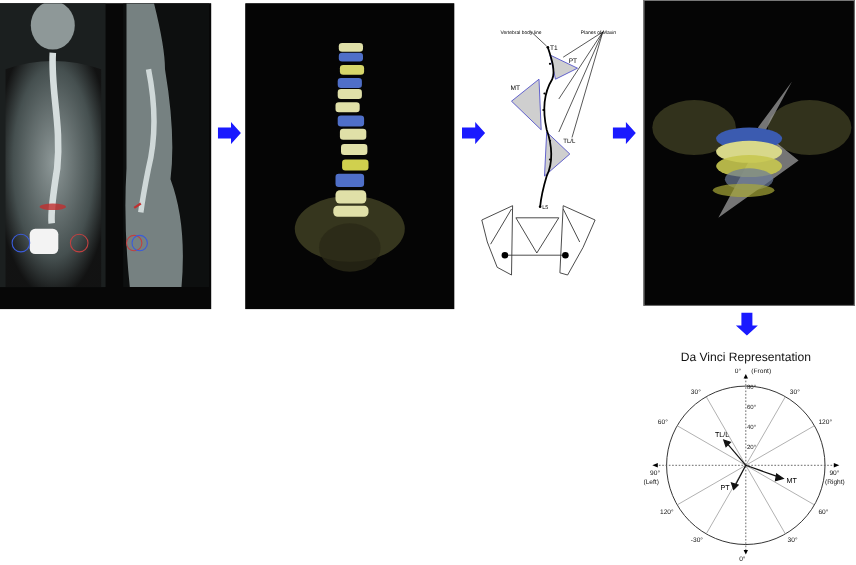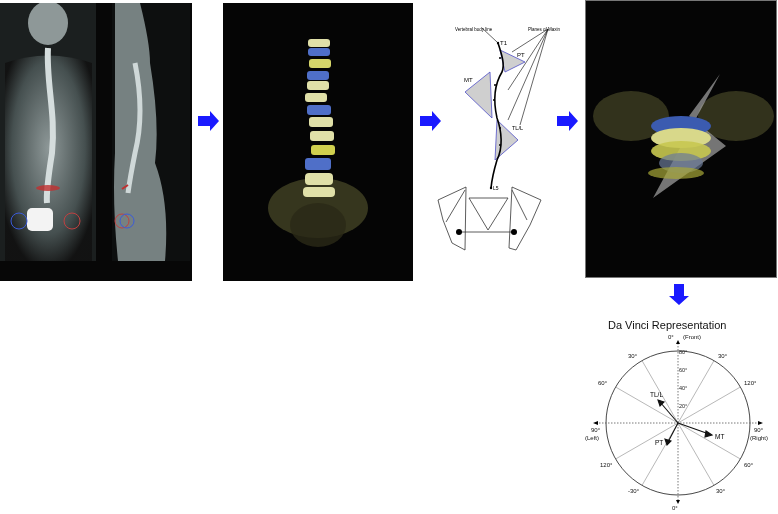--- a/index.html
+++ b/index.html
@@ -1,19 +1,19 @@
 <!DOCTYPE html>
 <html><head>
 <meta charset="utf-8">
 <style>
   html, body { margin: 0; padding: 0; background: #ffffff; }
   body { width: 778px; height: 514px; position: relative; overflow: hidden; font-family: "Liberation Sans", sans-serif; }
   .panel { position: absolute; background: #050505; overflow: hidden; }
   .arrow { position: absolute; }
-  .title { position: absolute; font-size: 11px; color: #111; text-align: left; white-space: nowrap; }
+  .title { position: absolute; font-size: 11px; color: #111; text-align: center; white-space: nowrap; }
   svg text { font-family: "Liberation Sans", sans-serif; }
 </style>
 </head>
 <body>
 
 <div class="panel" style="left:0;top:3px;width:192px;height:278px;">
   <svg width="192" height="278">
     <defs>
       <radialGradient id="body1" cx="50%" cy="45%" r="60%">
         <stop offset="0" stop-color="#9aa5a5"></stop>

